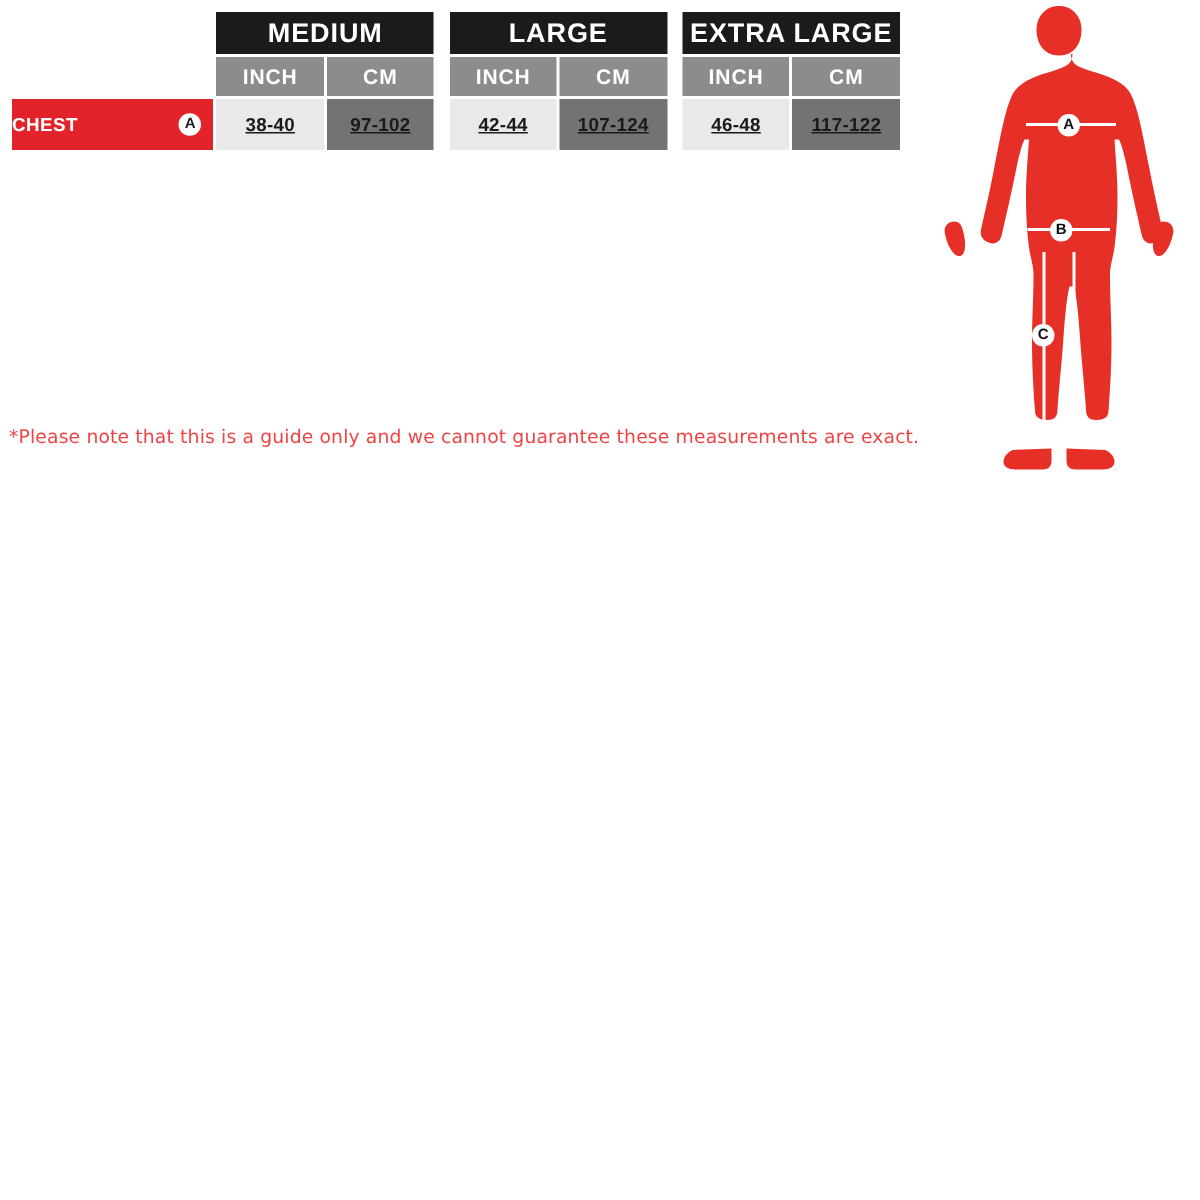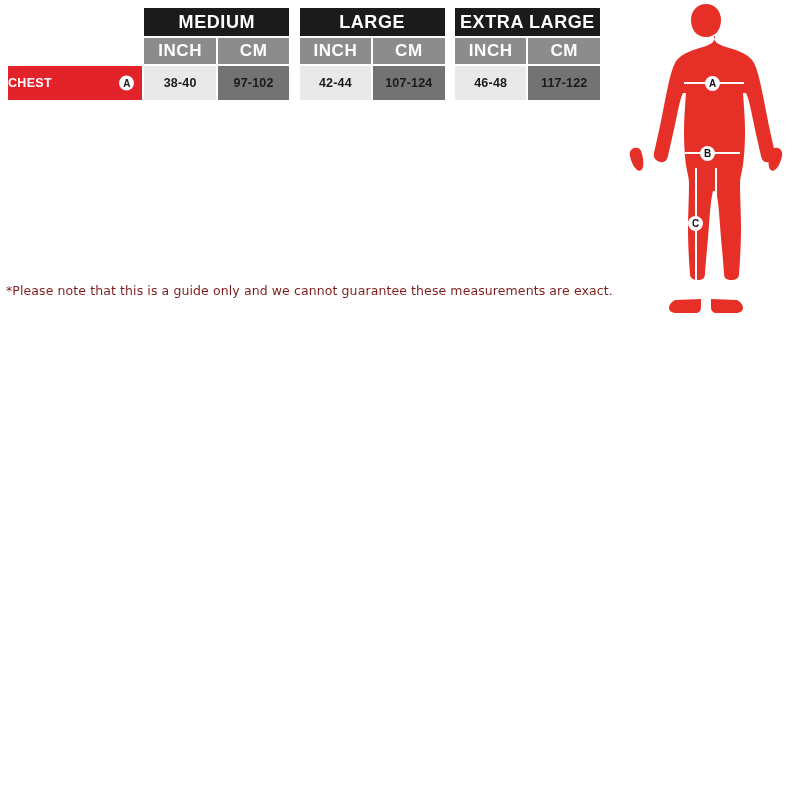--- a/index.html
+++ b/index.html
@@ -42,37 +42,38 @@
   col.c-gapsm { width: 6px; }
 
   .cell {
     height: 26px;
     line-height: 26px;
     text-align: center;
     font-size: 12.5px;
     font-weight: bold;
     letter-spacing: 0.2px;
     color: #1a1a1a;
+    text-decoration: underline;
   }
 
   .hdr-size {
     background: #1b1b1b;
     color: #ffffff;
     font-size: 18px;
     font-weight: bold;
     letter-spacing: 0.6px;
     height: 28px;
     line-height: 28px;
     text-align: center;
   }
 
   .hdr-unit {
     background: #8c8c8c;
     color: #ffffff;
-    font-size: 17px;
+    font-size: 14px;
     font-weight: bold;
     letter-spacing: 0.6px;
     height: 26px;
     line-height: 26px;
     text-align: center;
   }
 
   .row-label {
     background: #e2232a;
     color: #ffffff;
@@ -106,21 +107,21 @@
   .val-dark  { background: #737373; }
 
   .spacer { background: transparent; }
 
   
   #footnote {
     position: absolute;
     left: 6px;
     top: 283px;
     font-size: 12.5px;
-    color: #7f1d1d;
+    color: #ef4444;
     font-family: "DejaVu Sans", sans-serif;
     letter-spacing: 0.1px;
   }
 
   
   #figure {
     position: absolute;
     left: 612px;
     top: 0px;
     width: 188px;

